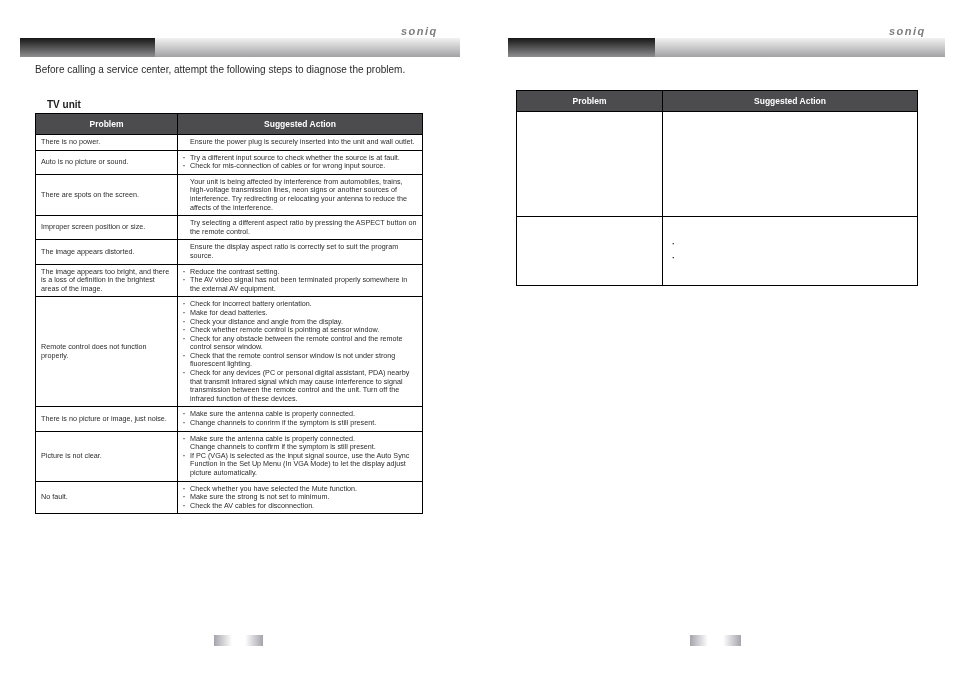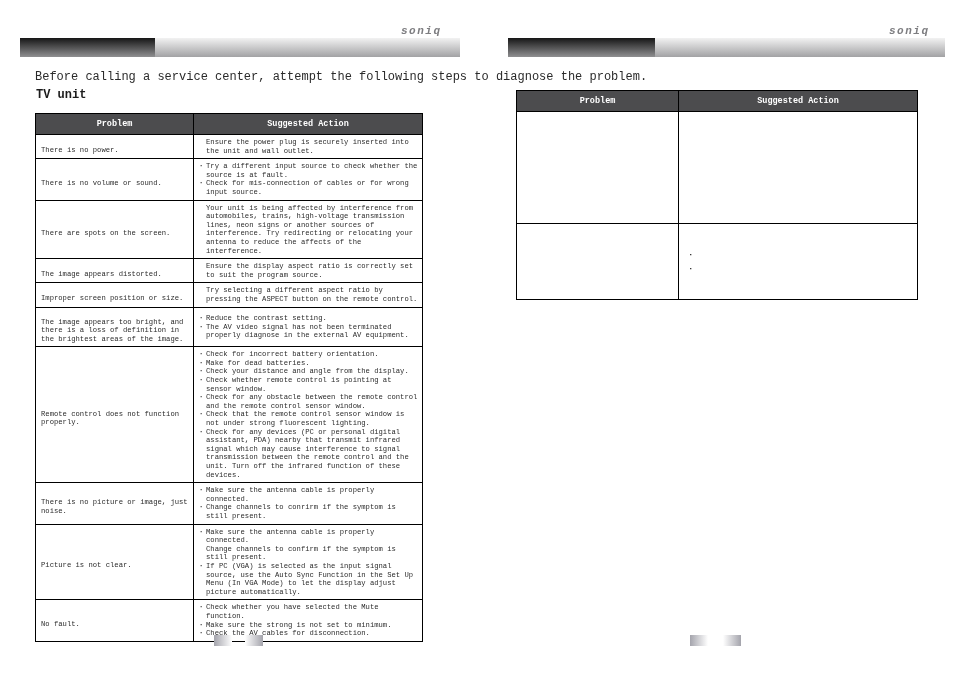--- a/index.html
+++ b/index.html
@@ -1,50 +1,50 @@
 <!DOCTYPE html>
 <html><head>
 <meta charset="utf-8">
 <style>
   html,body { margin:0; padding:0; background:#ffffff; }
   .sheet {
     position:relative; width:954px; height:672px; background:#ffffff;
-    font-family:Liberation Mono, monospace; color:#222; overflow:hidden;
+    font-family:Liberation Sans, sans-serif; color:#222; overflow:hidden;
   }
   
   .logo {
     position:absolute; font-weight:bold; font-style:italic;
     font-size:11px; letter-spacing:1.5px; color:#7d7d80; top:25px;
   }
   .logo-left { left:401px; }
   .logo-right { left:889px; }
   
   .band-seg { position:absolute; top:38px; height:19px; }
   .band-dark { background:linear-gradient(to bottom,#161616,#8f8f91); }
   .band-light { background:linear-gradient(to bottom,#f2f2f2,#a2a2a4); }
   .band-dark-l { left:20px; width:135px; }
   .band-light-l { left:155px; width:305px; }
   .band-dark-r { left:508px; width:147px; }
   .band-light-r { left:655px; width:290px; }
   
-  .intro { position:absolute; left:35px; top:70px; font-size:12px; color:#2a2a2a; margin:0; }
-  .section-title { position:absolute; left:35px; top:87px; font-size:12px; font-weight:bold; color:#1c1c1c; margin:1px; }
+  .intro { position:absolute; left:35px; top:64px; font-size:10px; color:#2a2a2a; margin:0; }
+  .section-title { position:absolute; left:35px; top:87px; font-size:10px; font-weight:bold; color:#1c1c1c; margin:12px; }
   
   table.trouble { border-collapse:collapse; position:absolute; table-layout:fixed; }
   #left-table { left:35px; top:113px; width:388px; }
   #right-table { left:516px; top:90px; width:402px; }
   table.trouble th, table.trouble td { border:1px solid #000; }
   table.trouble th {
     background:#4c4c4e; color:#ffffff; font-weight:bold;
-    font-size:8.5px; padding:5px 16px; text-align:center;
+    font-size:8.5px; padding:5px 8px; text-align:center;
   }
   #left-table th.col-problem { width:125px; }
   #right-table th.col-problem { width:129px; }
   table.trouble td { vertical-align:middle; font-size:7.2px; line-height:8.6px; color:#2b2b2b; }
-  td.problem-cell { padding:10px 3px 3px 5px; }
+  td.problem-cell { padding:3px 3px 3px 5px; }
   td.action-cell { padding:3px 4px 3px 5px; }
   .action-item { display:flex; align-items:flex-start; }
   .action-item .bullet { flex:0 0 7px; font-weight:bold; color:#2b2b2b; }
   .action-item .txt { flex:1 1 auto; }
   
   #right-table tbody tr:nth-child(1) td { height:98px; }
   #right-table tbody tr:nth-child(2) td { height:62px; }
   #right-table td { font-size:9px; line-height:14px; }
   #right-table td.action-cell { padding-left:9px; }
   
@@ -79,21 +79,21 @@
         <tr>
           <td class="problem-cell">There is no power.</td>
           <td class="action-cell">
             <div class="action-item">
               <span class="bullet"></span>
               <span class="txt">Ensure the power plug is securely inserted into the unit and wall outlet.</span>
             </div>
           </td>
         </tr>
         <tr>
-          <td class="problem-cell">There is no volume or sound.</td>
+          <td class="problem-cell">Auto is no picture or sound.</td>
           <td class="action-cell">
             <div class="action-item">
               <span class="bullet">·</span>
               <span class="txt">Try a different input source to check whether the source is at fault.</span>
             </div>
             <div class="action-item">
               <span class="bullet">·</span>
               <span class="txt">Check for mis-connection of cables or for wrong input source.</span>
             </div>
           </td>
@@ -101,47 +101,47 @@
         <tr>
           <td class="problem-cell">There are spots on the screen.</td>
           <td class="action-cell">
             <div class="action-item">
               <span class="bullet"></span>
               <span class="txt">Your unit is being affected by interference from automobiles, trains, high-voltage transmission lines, neon signs or another sources of interference. Try redirecting or relocating your antenna to reduce the affects of the interference.</span>
             </div>
           </td>
         </tr>
         <tr>
+          <td class="problem-cell">Improper screen position or size.</td>
+          <td class="action-cell">
+            <div class="action-item">
+              <span class="bullet"></span>
+              <span class="txt">Try selecting a different aspect ratio by pressing the ASPECT button on the remote control.</span>
+            </div>
+          </td>
+        </tr>
+        <tr>
           <td class="problem-cell">The image appears distorted.</td>
           <td class="action-cell">
             <div class="action-item">
               <span class="bullet"></span>
               <span class="txt">Ensure the display aspect ratio is correctly set to suit the program source.</span>
             </div>
           </td>
         </tr>
         <tr>
-          <td class="problem-cell">Improper screen position or size.</td>
-          <td class="action-cell">
-            <div class="action-item">
-              <span class="bullet"></span>
-              <span class="txt">Try selecting a different aspect ratio by pressing the ASPECT button on the remote control.</span>
-            </div>
-          </td>
-        </tr>
-        <tr>
           <td class="problem-cell">The image appears too bright, and there is a loss of definition in the brightest areas of the image.</td>
           <td class="action-cell">
             <div class="action-item">
               <span class="bullet">·</span>
               <span class="txt">Reduce the contrast setting.</span>
             </div>
             <div class="action-item">
               <span class="bullet">·</span>
-              <span class="txt">The AV video signal has not been terminated properly diagnose in the external AV equipment.</span>
+              <span class="txt">The AV video signal has not been terminated properly somewhere in the external AV equipment.</span>
             </div>
           </td>
         </tr>
         <tr>
           <td class="problem-cell">Remote control does not function properly.</td>
           <td class="action-cell">
             <div class="action-item">
               <span class="bullet">·</span>
               <span class="txt">Check for incorrect battery orientation.</span>
             </div>

